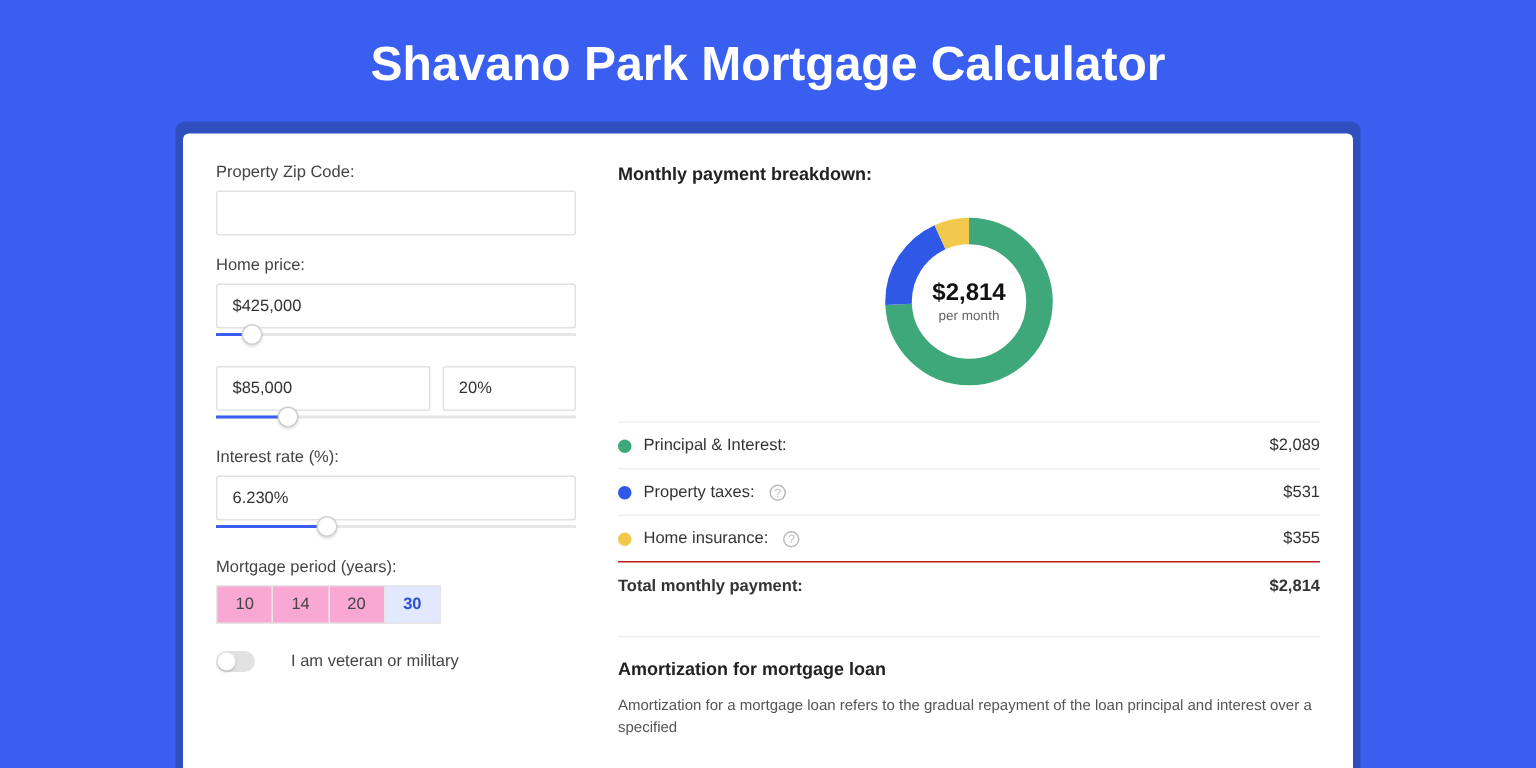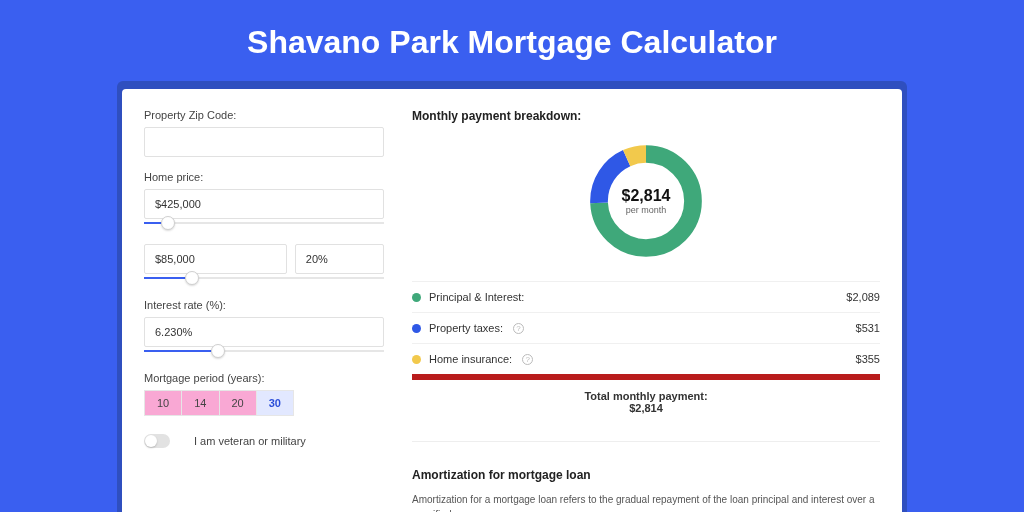--- a/index.html
+++ b/index.html
@@ -60,22 +60,22 @@
     border-top:1px solid #f0f0f0; font-size:11px; color:#333;
   }
   .legend-row:first-of-type { border-top:none; }
   .legend-left { display:flex; align-items:center; gap:8px; }
   .dot { width:9px; height:9px; border-radius:50%; }
   .info-icon {
     width:11px; height:11px; border:1px solid #bbb; border-radius:50%;
     font-size:8px; color:#bbb; display:inline-flex; align-items:center; justify-content:center;
     margin-left:2px;
   }
-  .legend-row.total { font-weight:700; border-top:6px solid #b91c1c; padding-top:10px;flex-direction:column; }
-  .amort-section { margin-top:18px; border-top:1px solid #eee; padding-top:26px; }
+  .legend-row.total { font-weight:700; border-top:1px solid #b91c1c; padding-top:10px; }
+  .amort-section { margin-top:18px; border-top:1px solid #eee; padding-top:14px; }
   .amort-text { font-size:10px; color:#555; line-height:1.5; margin-top:8px; }
 </style>
 </head>
 <body>
 
 <h1 class="page-title">Shavano Park Mortgage Calculator</h1>
 
 <div class="card-shadow">
 <div class="card">
 

